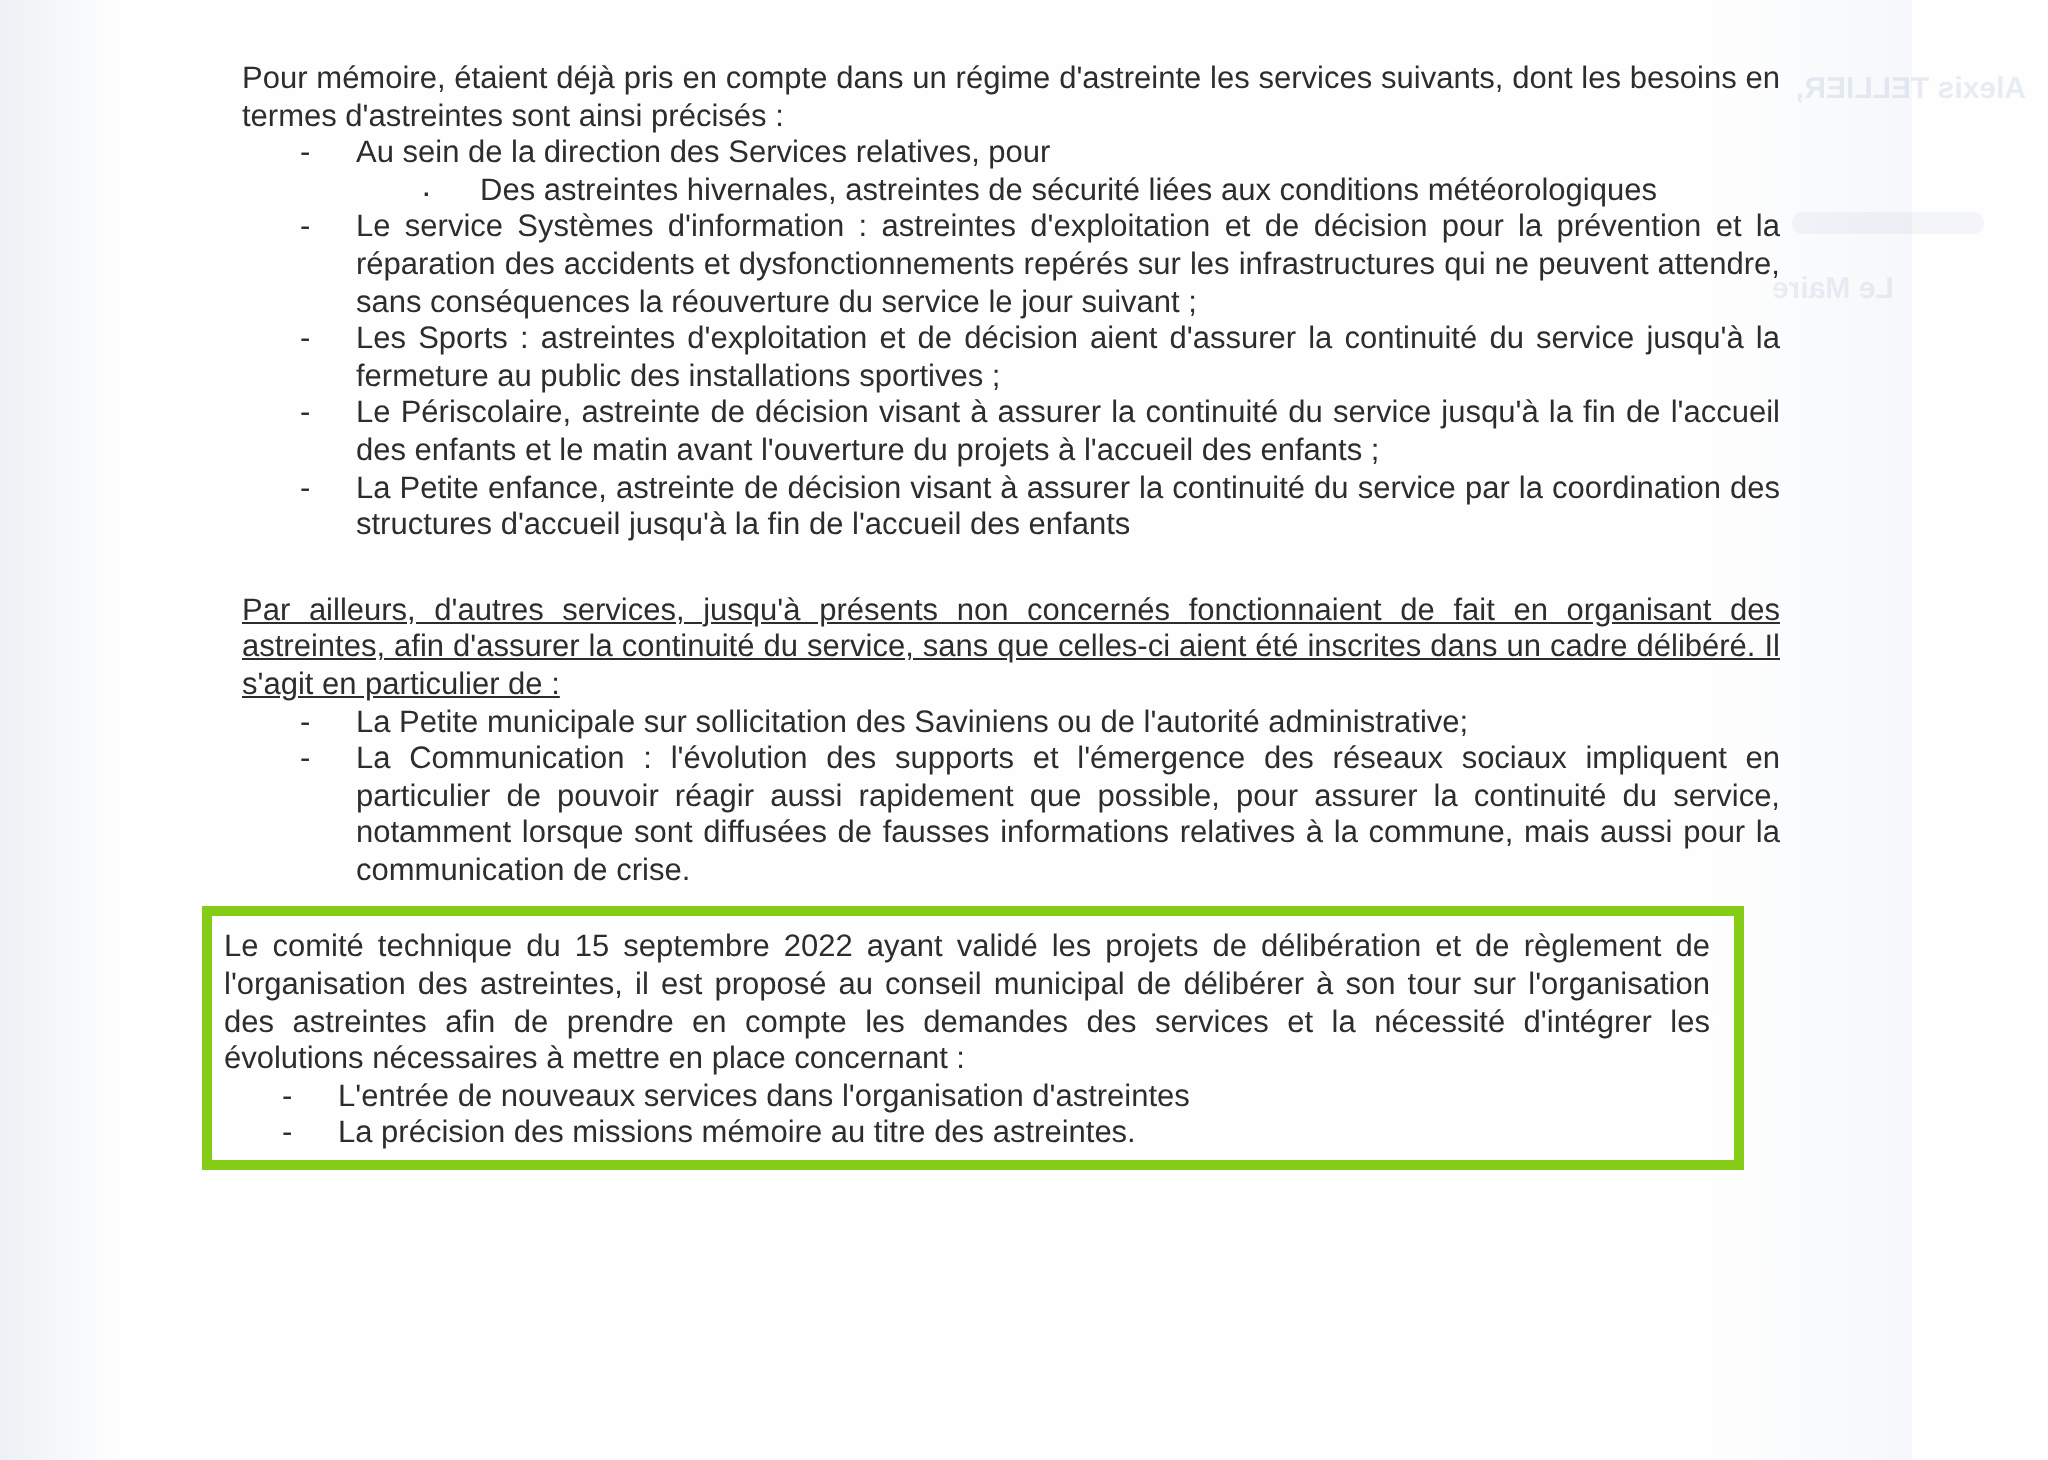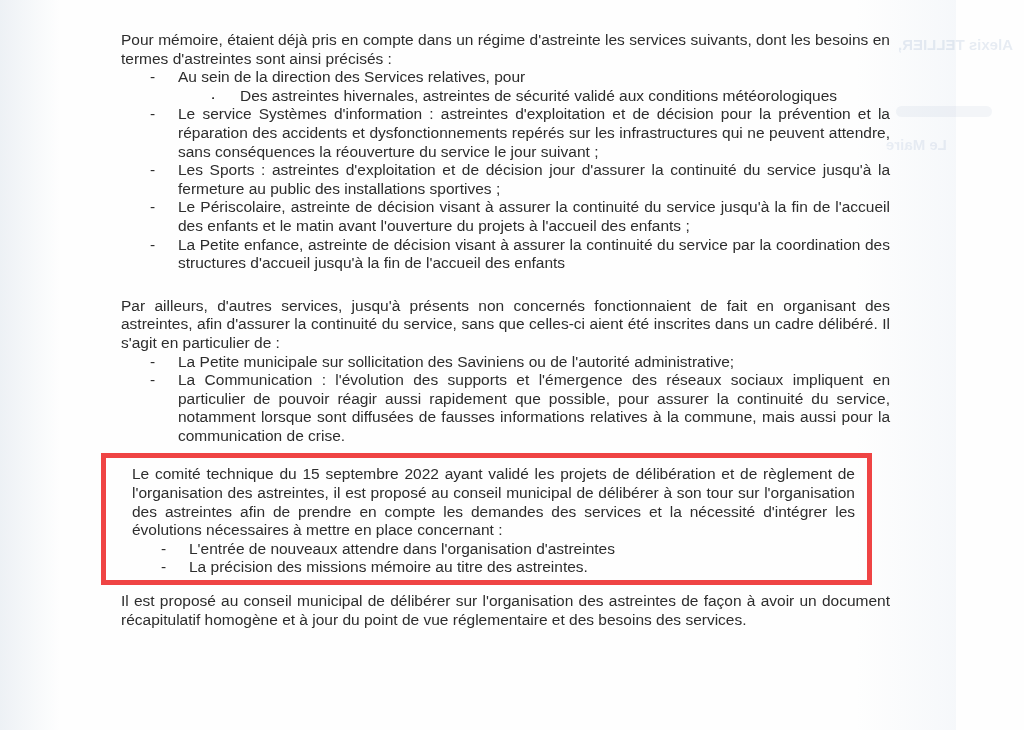--- a/index.html
+++ b/index.html
@@ -52,21 +52,21 @@
     position: absolute;
     left: 121px;
     top: 11px;
     width: 769px;
     font-size: 15.5px;
     line-height: 18.6px;
     text-align: justify;
     margin-top: 20px;
   }
   .para { margin: 0; }
-  .para-2 { margin-top: 24px; }
+  .para-2 { margin-top: 24px; text-decoration: underline; }
   .para-3 { margin-top: 7px; }
 
   .list { margin: 0; }
   .item {
     position: relative;
     padding-left: 57px;
   }
   .marker {
     position: absolute;
     left: 29px;
@@ -81,22 +81,22 @@
     left: 90px;
     top: -2px;
   }
   .itext { display: block; text-align: justify; }
 
   .highlight-box {
     box-sizing: border-box;
     margin-left: -20px;
     margin-top: 8px;
     width: 771px;
-    border: 5px solid #ef4444;
-    padding: 7px 12px 3px 26px;
+    border: 5px solid #84cc16;
+    padding: 7px 12px 3px 6px;
   }
   .highlight-box .para { text-align: justify; }
 </style>
 </head>
 <body>
 
 <div class="page">
 
   <div class="edge-left"></div>
   <div class="edge-right"></div>
@@ -112,29 +112,29 @@
     <div class="list">
       <div class="item">
         <span class="marker">-</span>
         <span class="itext">Au sein de la direction des Services relatives, pour</span>
       </div>
       <div class="subitem">
         <span class="submarker">.</span>
       </div>
       <div class="subitem">
         <span class="submarker">.</span>
-        <span class="itext">Des astreintes hivernales, astreintes de sécurité validé aux conditions météorologiques</span>
+        <span class="itext">Des astreintes hivernales, astreintes de sécurité liées aux conditions météorologiques</span>
       </div>
       <div class="item">
         <span class="marker">-</span>
         <span class="itext">Le service Systèmes d'information : astreintes d'exploitation et de décision pour la prévention et la réparation des accidents et dysfonctionnements repérés sur les infrastructures qui ne peuvent attendre, sans conséquences la réouverture du service le jour suivant ;</span>
       </div>
       <div class="item">
         <span class="marker">-</span>
-        <span class="itext">Les Sports : astreintes d'exploitation et de décision jour d'assurer la continuité du service jusqu'à la fermeture au public des installations sportives ;</span>
+        <span class="itext">Les Sports : astreintes d'exploitation et de décision aient d'assurer la continuité du service jusqu'à la fermeture au public des installations sportives ;</span>
       </div>
       <div class="item">
         <span class="marker">-</span>
         <span class="itext">Le Périscolaire, astreinte de décision visant à assurer la continuité du service jusqu'à la fin de l'accueil des enfants et le matin avant l'ouverture du projets à l'accueil des enfants ;</span>
       </div>
       <div class="item">
         <span class="marker">-</span>
         <span class="itext">La Petite enfance, astreinte de décision visant à assurer la continuité du service par la coordination des structures d'accueil jusqu'à la fin de l'accueil des enfants</span>
       </div>
     </div>
@@ -149,24 +149,23 @@
       <div class="item">
         <span class="marker">-</span>
         <span class="itext">La Communication : l'évolution des supports et l'émergence des réseaux sociaux impliquent en particulier de pouvoir réagir aussi rapidement que possible, pour assurer la continuité du service, notamment lorsque sont diffusées de fausses informations relatives à la commune, mais aussi pour la communication de crise.</span>
       </div>
     </div>
 
     <div class="highlight-box">
       <p class="para">Le comité technique du 15 septembre 2022 ayant validé les projets de délibération et de règlement de l'organisation des astreintes, il est proposé au conseil municipal de délibérer à son tour sur l'organisation des astreintes afin de prendre en compte les demandes des services et la nécessité d'intégrer les évolutions nécessaires à mettre en place concernant :</p>
       <div class="item">
         <span class="marker">-</span>
-        <span class="itext">L'entrée de nouveaux attendre dans l'organisation d'astreintes</span>
+        <span class="itext">L'entrée de nouveaux services dans l'organisation d'astreintes</span>
       </div>
       <div class="item">
         <span class="marker">-</span>
         <span class="itext">La précision des missions mémoire au titre des astreintes.</span>
       </div>
     </div>
 
-    <p class="para para-3">Il est proposé au conseil municipal de délibérer sur l'organisation des astreintes de façon à avoir un document récapitulatif homogène et à jour du point de vue réglementaire et des besoins des services.</p>
 
   </div>
 </div>
 
 </body></html>

